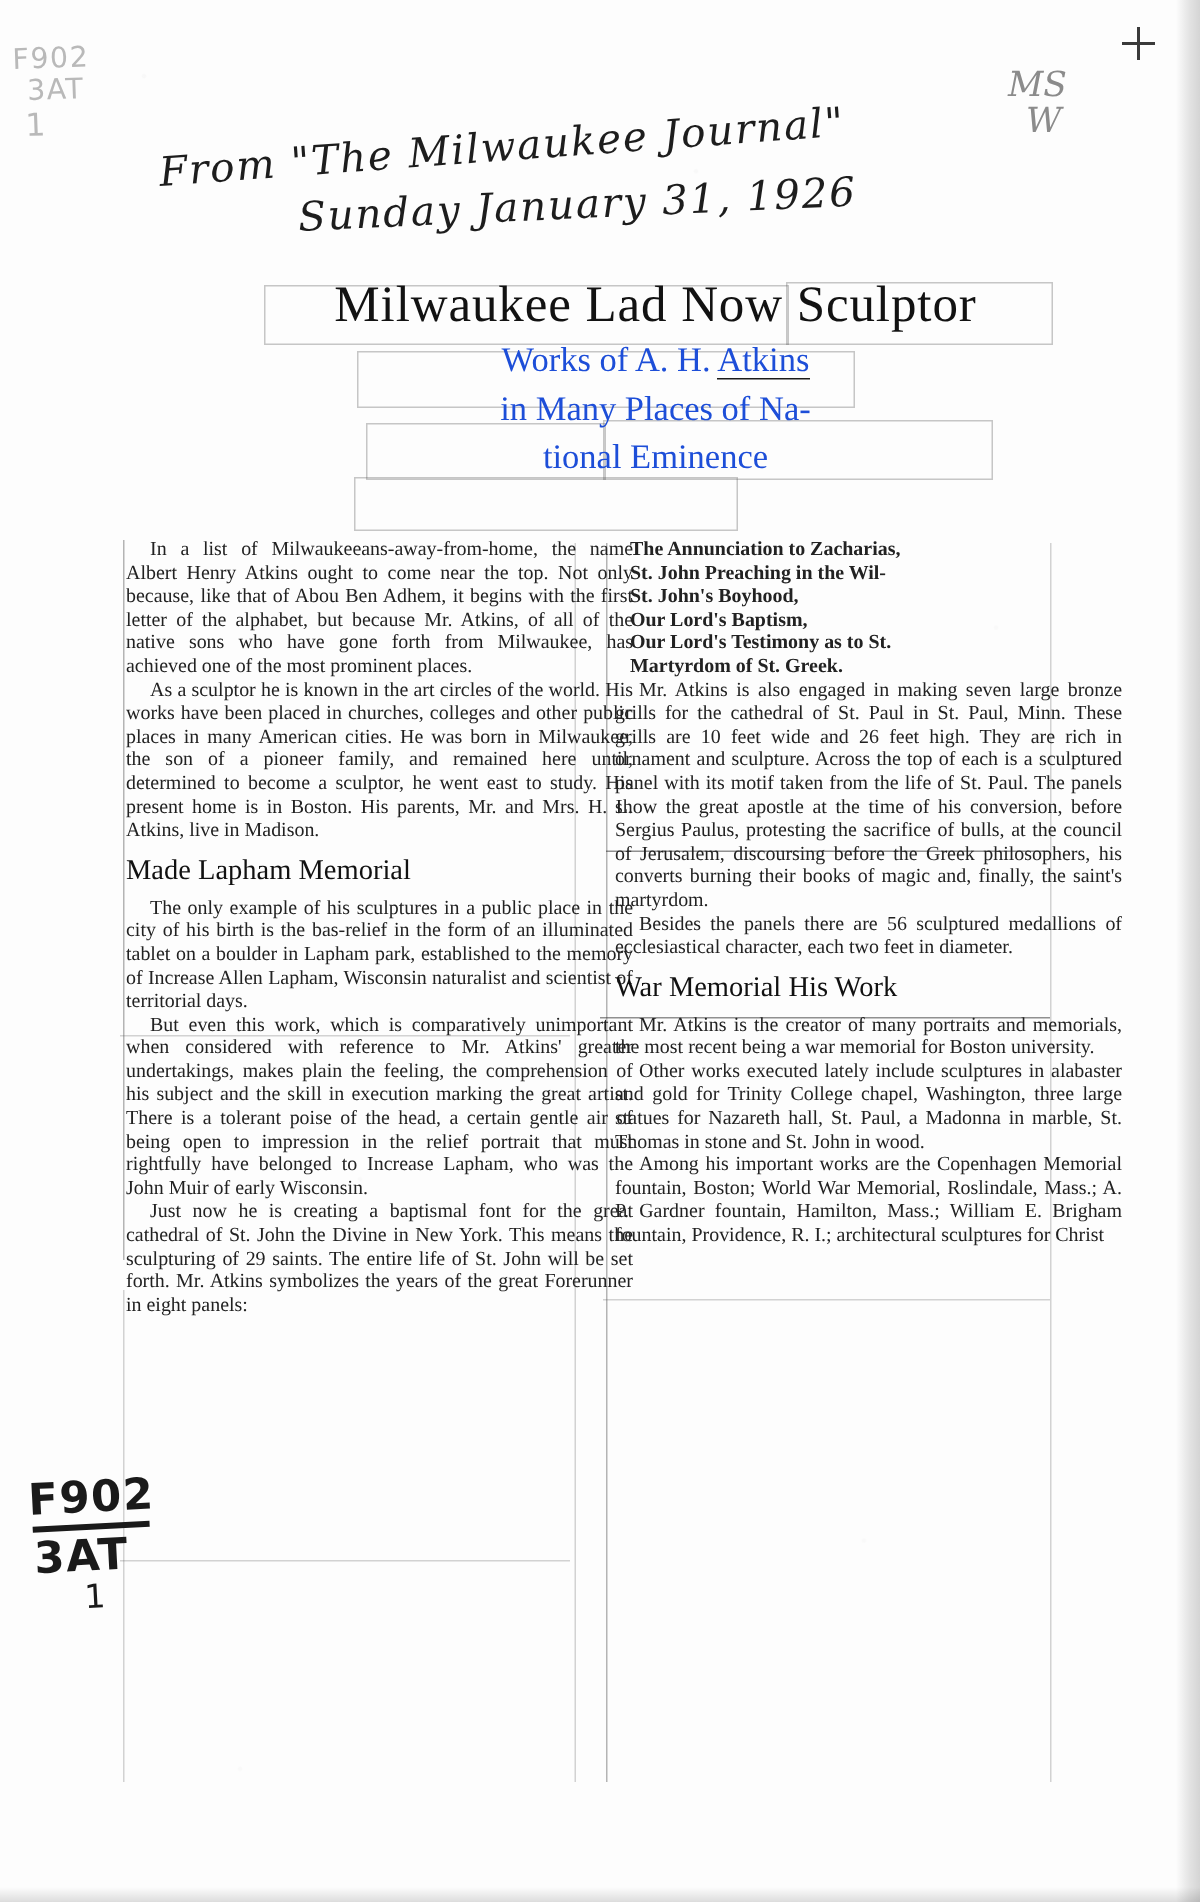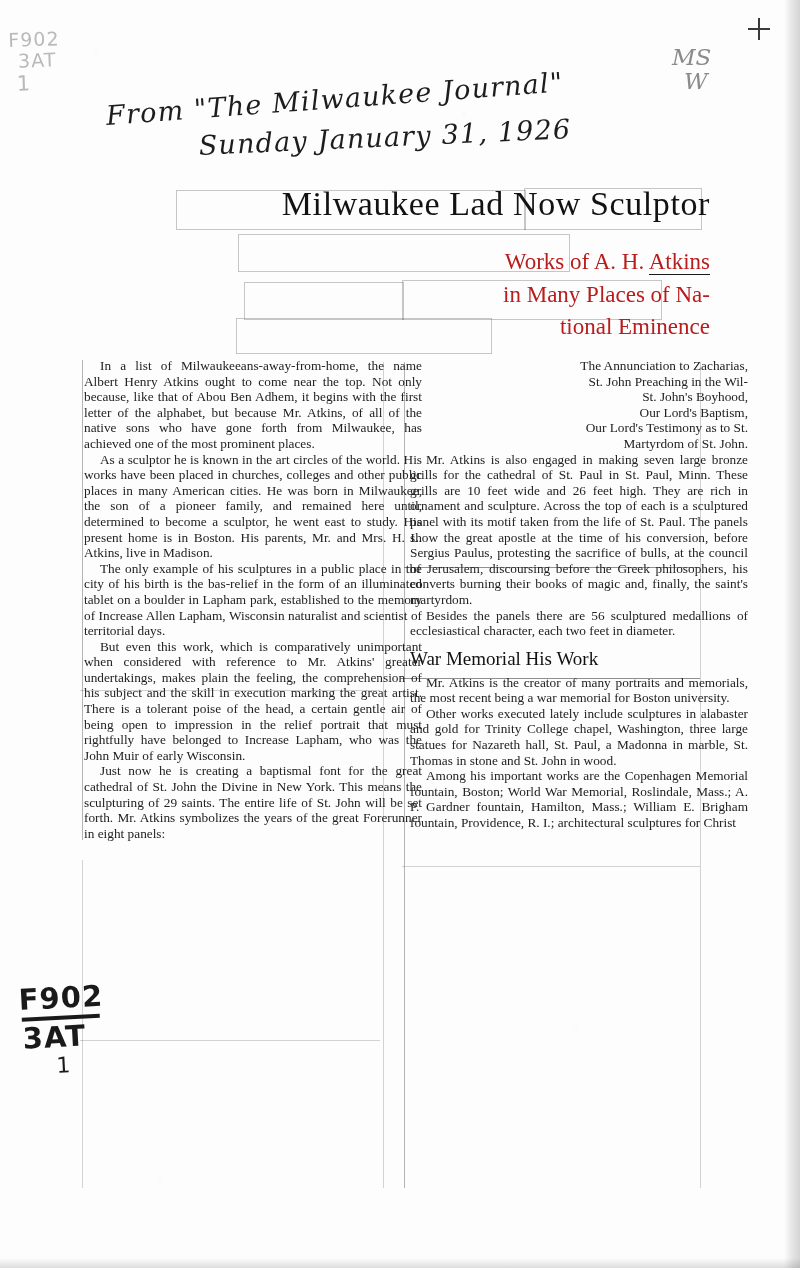--- a/index.html
+++ b/index.html
@@ -128,38 +128,38 @@
     color: #8b8b8b;
     font-size: 23px;
     line-height: 1.0;
   }
   #initials-mark .ini-1 { display:block;font-style:italic; }
   #initials-mark .ini-2 { display:block; margin-left: 12px; margin-top: 1px; }
 
   
   #headline-block {
     position: absolute;
-    left: 140px; top: 186px;
+    left: 152px; top: 186px;
     width: 570px;
-    text-align: right;
+    text-align: center;
     color: #121212;
   }
   #headline-main {
     font-family: "Liberation Serif", serif;
     font-size: 34px;
     letter-spacing: 0.6px;
     line-height: 1.06;
     white-space: nowrap;
   }
   #headline-sub {
-    margin-top: 24px;
+    margin-top: 2px;
     font-family: "Liberation Serif", serif;
     font-size: 23px;
     line-height: 1.42;
-    color: #b91c1c;
+    color: #1d4ed8;
   }
   #headline-sub .sub-line { display: block; }
   .underline-name { border-bottom: 1.5px solid #1a1a1a; }
   
   .seam-box {
     position: absolute;
     border: 1px solid rgba(90,90,90,0.34);
     pointer-events: none;
   }
 
@@ -196,21 +196,22 @@
     text-indent: 0;
     text-align: left;
   }
   .panel-list {
     list-style: none;
     margin: 0;
     padding: 0;
   }
   .panel-list li {
     text-indent: 10px;
-    text-align: right;
+    text-align: left;
+    font-weight: bold;
   }
 
   
   .rule-v {
     position: absolute;
     width: 1px;
     background: rgba(70,70,70,0.40);
   }
   .rule-h {
     position: absolute;
@@ -268,33 +269,34 @@
   <div class="rule-h" style="left:400px; top:678px; width:300px;"></div>
   <div class="rule-h faint" style="left:402px; top:866px; width:298px;"></div>
   <div class="rule-h faint" style="left:80px; top:690px; width:300px;"></div>
   <div class="rule-h faint" style="left:80px; top:1040px; width:300px;"></div>
 
   <div id="body-area">
 
     <div class="column" id="col-left">
       <p>In a list of Milwaukeeans-away-from-home, the name Albert Henry Atkins ought to come near the top. Not only because, like that of Abou Ben Adhem, it begins with the first letter of the alphabet, but because Mr. Atkins, of all of the native sons who have gone forth from Milwaukee, has achieved one of the most prominent places.</p>
       <p>As a sculptor he is known in the art circles of the world. His works have been placed in churches, colleges and other public places in many American cities. He was born in Milwaukee, the son of a pioneer family, and remained here until, determined to become a sculptor, he went east to study. His present home is in Boston. His parents, Mr. and Mrs. H. L. Atkins, live in Madison.</p>
+      <div class="subhead">Made Lapham Memorial</div>
       <p>The only example of his sculptures in a public place in the city of his birth is the bas-relief in the form of an illuminated tablet on a boulder in Lapham park, established to the memory of Increase Allen Lapham, Wisconsin naturalist and scientist of territorial days.</p>
       <p>But even this work, which is comparatively unimportant when considered with reference to Mr. Atkins' greater undertakings, makes plain the feeling, the comprehension of his subject and the skill in execution marking the great artist. There is a tolerant poise of the head, a certain gentle air of being open to impression in the relief portrait that must rightfully have belonged to Increase Lapham, who was the John Muir of early Wisconsin.</p>
       <p>Just now he is creating a baptismal font for the great cathedral of St. John the Divine in New York. This means the sculpturing of 29 saints. The entire life of St. John will be set forth. Mr. Atkins symbolizes the years of the great Forerunner in eight panels:</p>
     </div>
 
     <div class="column" id="col-right">
       <ul class="panel-list">
         <li>The Annunciation to Zacharias,</li>
         <li>St. John Preaching in the Wil-</li>
         <li>St. John's Boyhood,</li>
         <li>Our Lord's Baptism,</li>
         <li>Our Lord's Testimony as to St.</li>
-        <li>Martyrdom of St. John.</li>
+        <li>Martyrdom of St. Greek.</li>
       </ul>
       <p>Mr. Atkins is also engaged in making seven large bronze grills for the cathedral of St. Paul in St. Paul, Minn. These grills are 10 feet wide and 26 feet high. They are rich in ornament and sculpture. Across the top of each is a sculptured panel with its motif taken from the life of St. Paul. The panels show the great apostle at the time of his conversion, before Sergius Paulus, protesting the sacrifice of bulls, at the council of Jerusalem, discoursing before the Greek philosophers, his converts burning their books of magic and, finally, the saint's martyrdom.</p>
       <p>Besides the panels there are 56 sculptured medallions of ecclesiastical character, each two feet in diameter.</p>
       <div class="subhead">War Memorial His Work</div>
       <p>Mr. Atkins is the creator of many portraits and memorials, the most recent being a war memorial for Boston university.</p>
       <p>Other works executed lately include sculptures in alabaster and gold for Trinity College chapel, Washington, three large statues for Nazareth hall, St. Paul, a Madonna in marble, St. Thomas in stone and St. John in wood.</p>
       <p>Among his important works are the Copenhagen Memorial fountain, Boston; World War Memorial, Roslindale, Mass.; A. P. Gardner fountain, Hamilton, Mass.; William E. Brigham fountain, Providence, R. I.; architectural sculptures for Christ</p>
     </div>
 
   </div>

